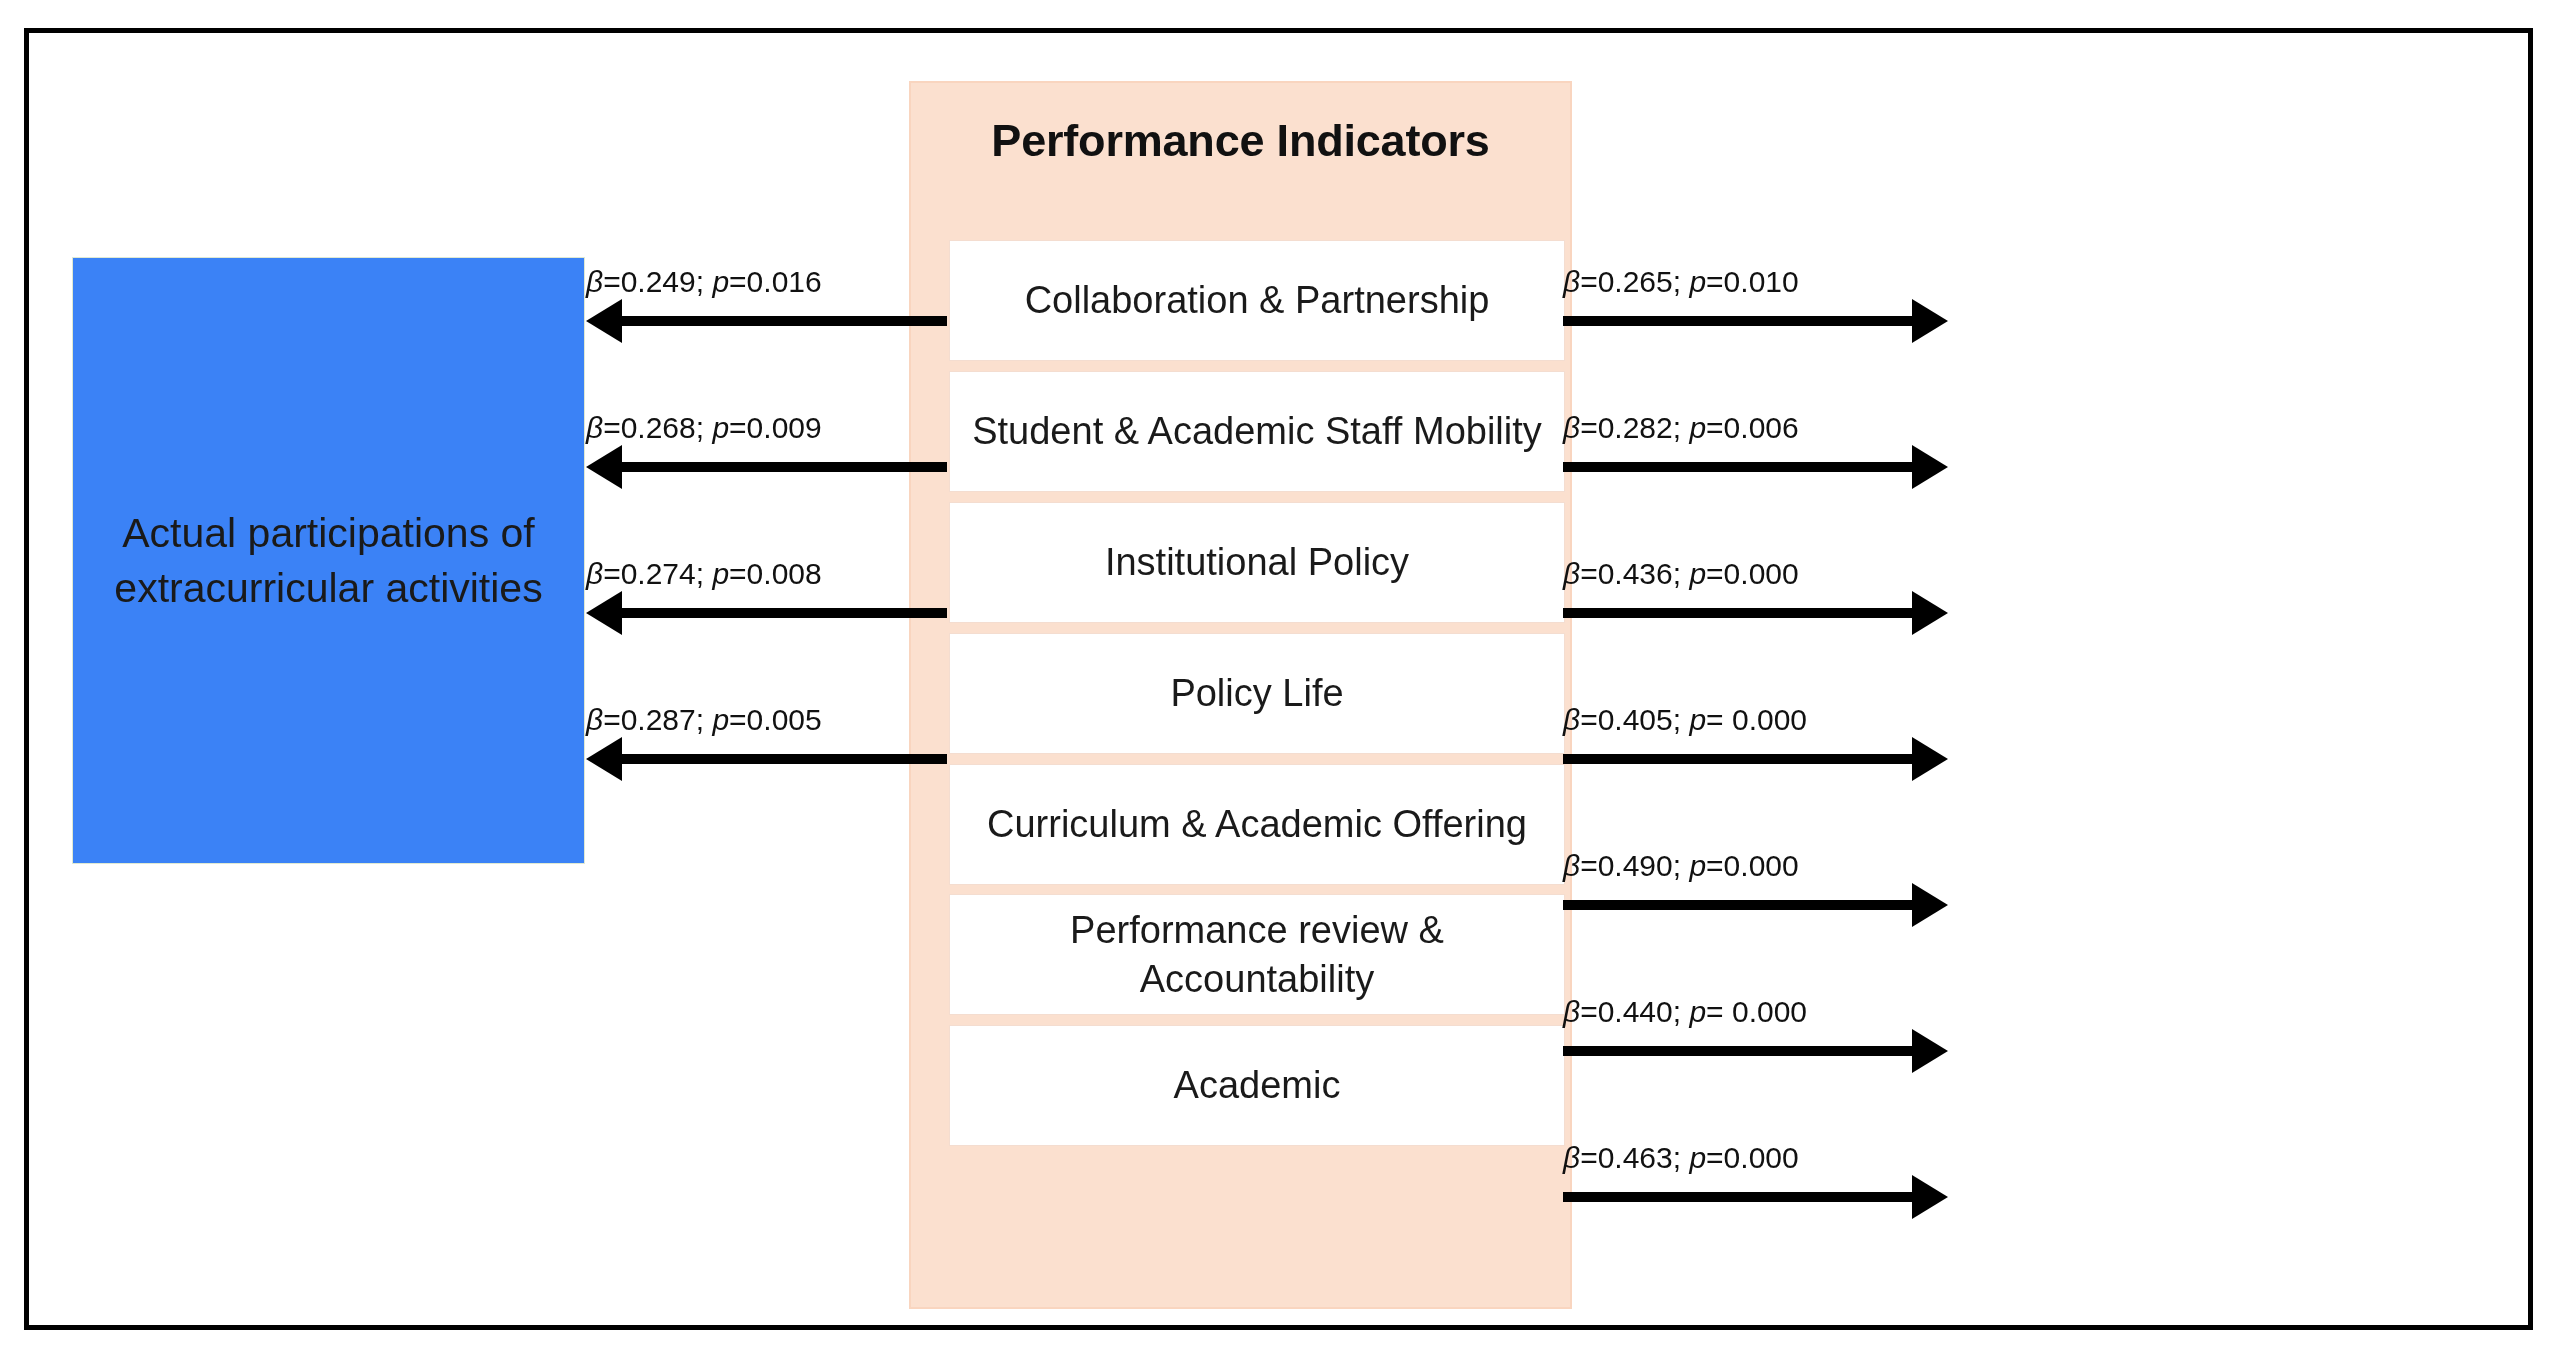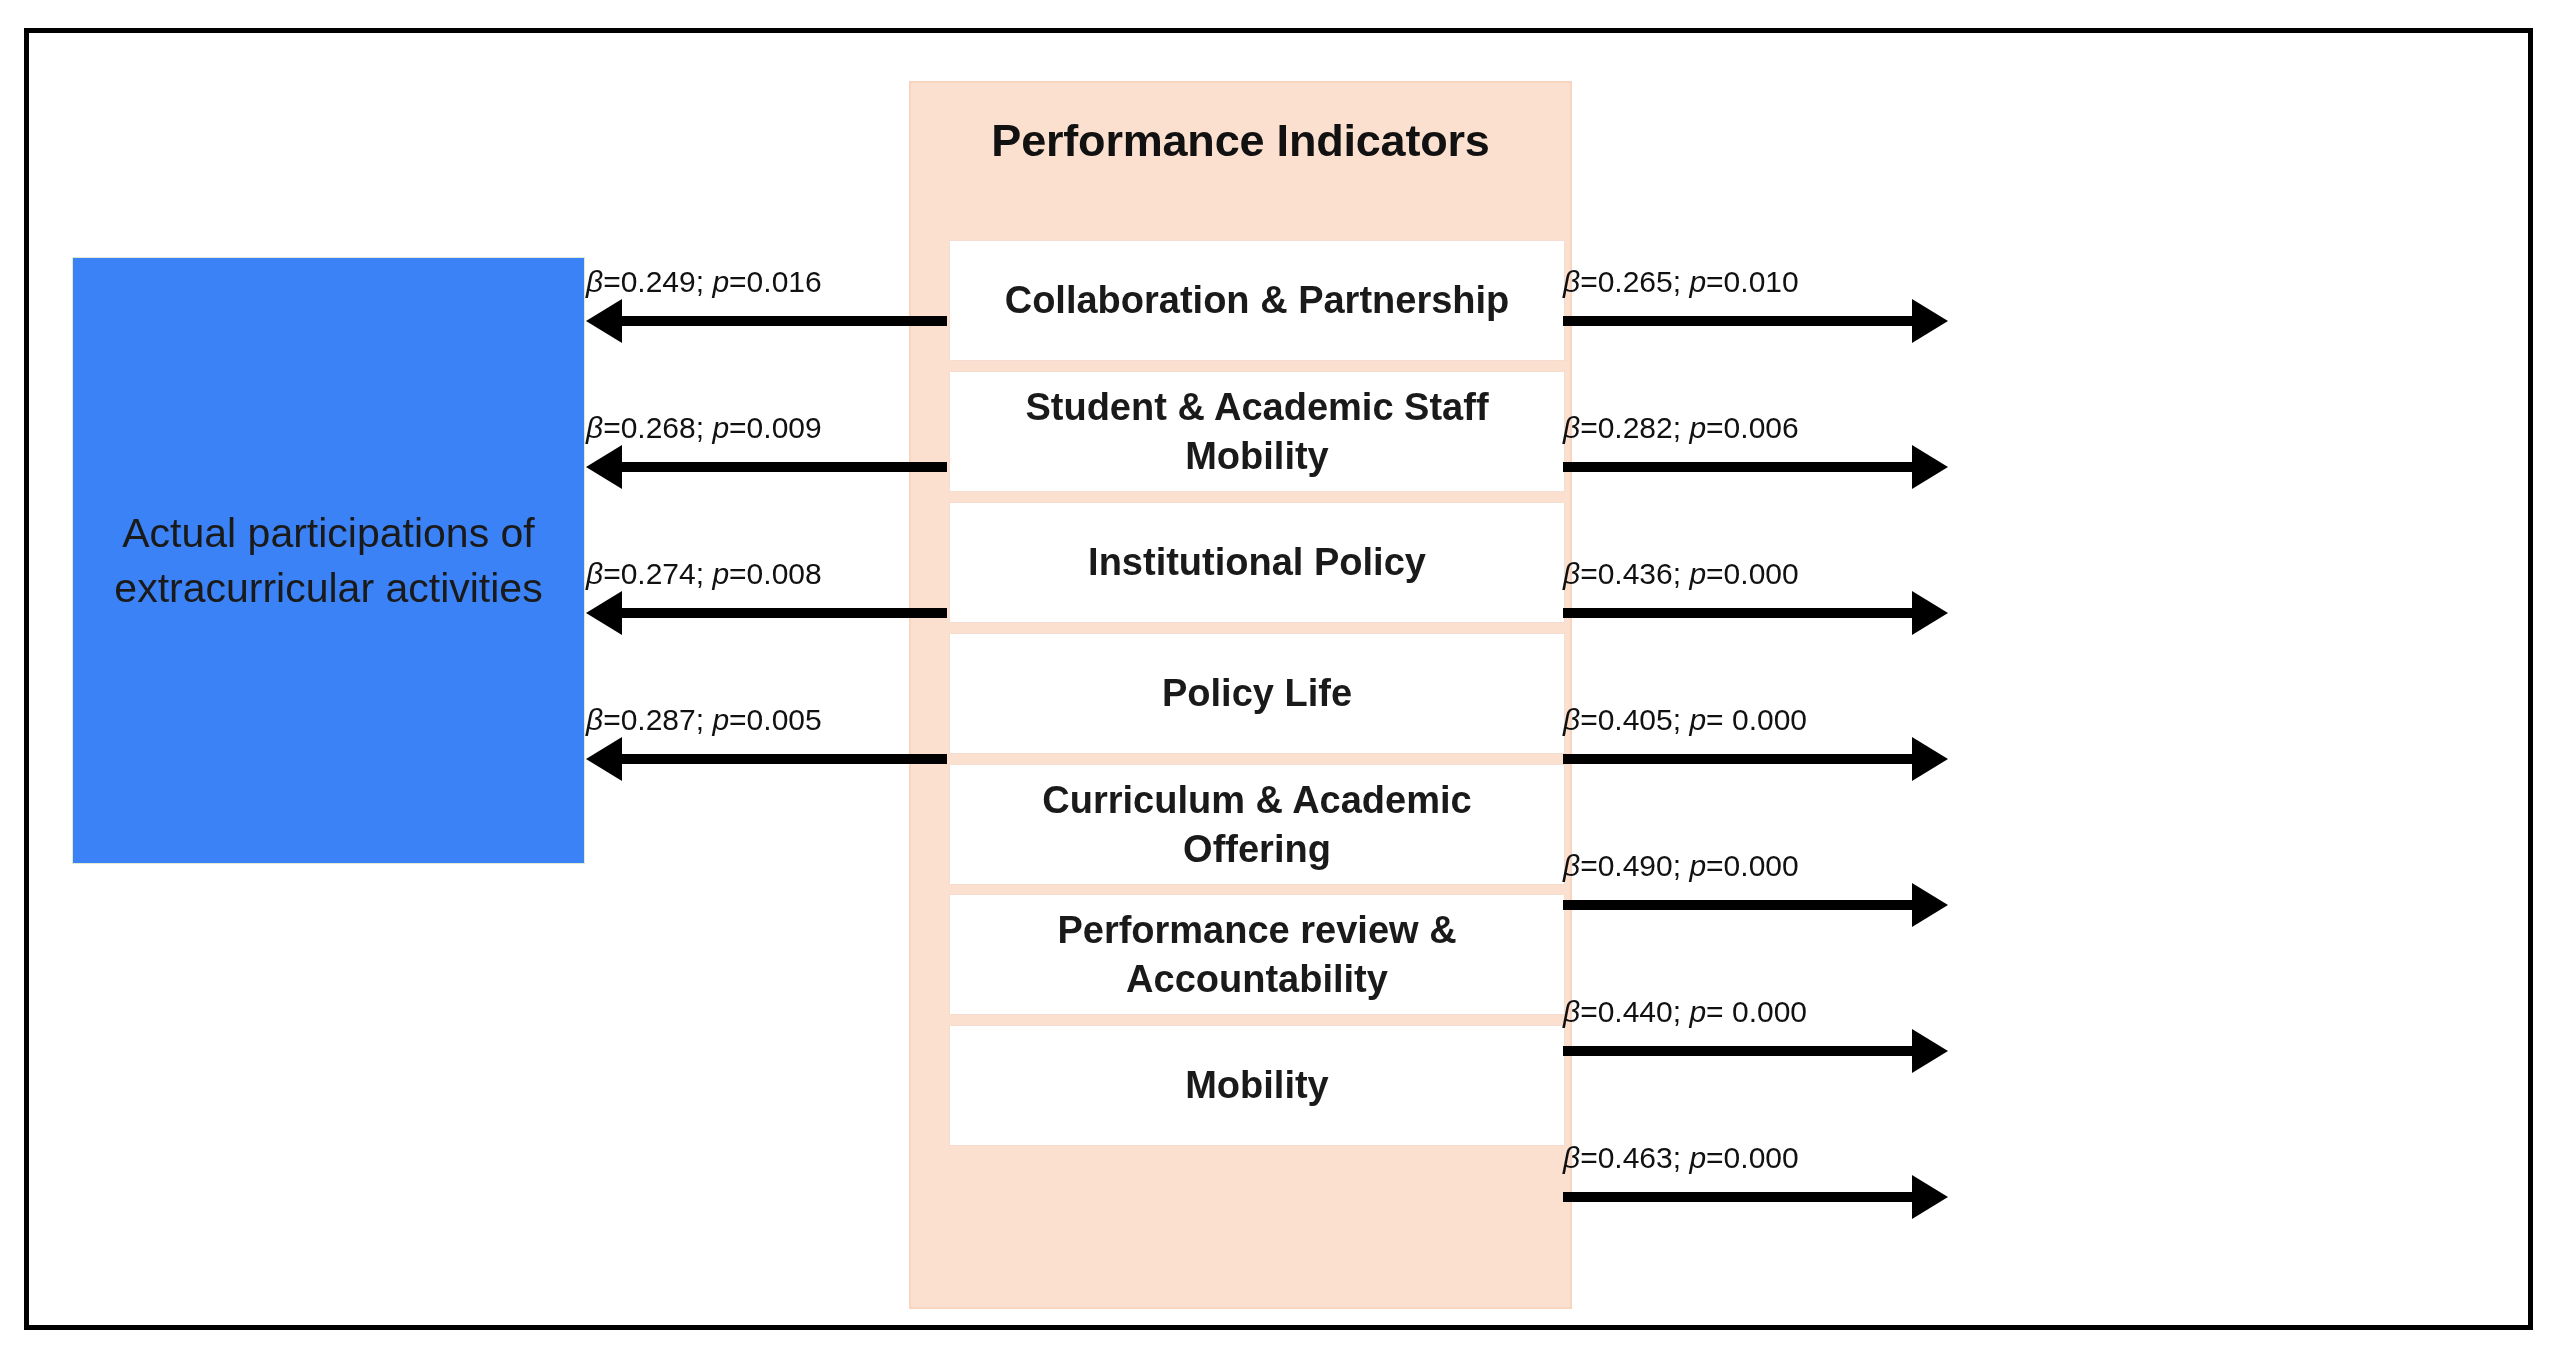--- a/index.html
+++ b/index.html
@@ -24,21 +24,21 @@
 
   
   #pi-container{position:absolute;left:909px;top:81px;width:663px;height:1228px;
                 background:#fbe0cf;border:2.3px solid #f9d5bf;box-sizing:border-box;}
   #pi-title{position:absolute;left:0;top:32px;width:100%;text-align:center;
             font-size:45px;font-weight:bold;color:#111;letter-spacing:-0.2px;}
 
   .pi-item{position:absolute;left:38px;width:616px;background:#ffffff;
            border:1.5px solid #f4ddd0;box-sizing:border-box;display:flex;align-items:center;
            justify-content:center;text-align:center;font-size:38px;color:#1a1a1a;line-height:1.28;
-           padding:0 19.6px;font-weight:bold;}
+           padding:0 19.6px;}
 
   
   .arrow{position:absolute;height:0;}
   .arrow .shaft{position:absolute;top:0;height:9.8px;background:#000;}
   .arrow .head{position:absolute;width:0;height:0;}
   .arrow.left .head{border-top:22px solid transparent;border-bottom:22px solid transparent;
                     border-right:36px solid #000;left:0;top:-16.6px;}
   .arrow.right .head{border-top:22px solid transparent;border-bottom:22px solid transparent;
                      border-left:36px solid #000;right:0;top:-16.6px;}
   .arrow .lbl{position:absolute;bottom:16.6px;width:100%;text-align:left;
@@ -55,21 +55,21 @@
 
   <div id="pi-container">
     <div id="pi-title">Performance Indicators</div>
 
     <div class="pi-item" style="top:157px;height:121px;">Collaboration &amp; Partnership</div>
     <div class="pi-item" style="top:288px;height:121px;">Student &amp; Academic Staff Mobility</div>
     <div class="pi-item" style="top:419px;height:121px;">Institutional Policy</div>
     <div class="pi-item" style="top:550px;height:121px;">Policy Life</div>
     <div class="pi-item" style="top:681px;height:121px;">Curriculum &amp; Academic Offering</div>
     <div class="pi-item" style="top:811px;height:121px;">Performance review &amp; Accountability</div>
-    <div class="pi-item" style="top:942px;height:121px;">Mobility</div>
+    <div class="pi-item" style="top:942px;height:121px;">Academic</div>
   </div>
 
 
   <div class="arrow left" style="left:586px;top:316px;width:361px;">
     <div class="shaft" style="left:30px;width:331px;"></div>
     <div class="head"></div>
     <div class="lbl"><i>β</i>=0.249; <i>p</i>=0.016</div>
   </div>
 
   <div class="arrow left" style="left:586px;top:462px;width:361px;">

